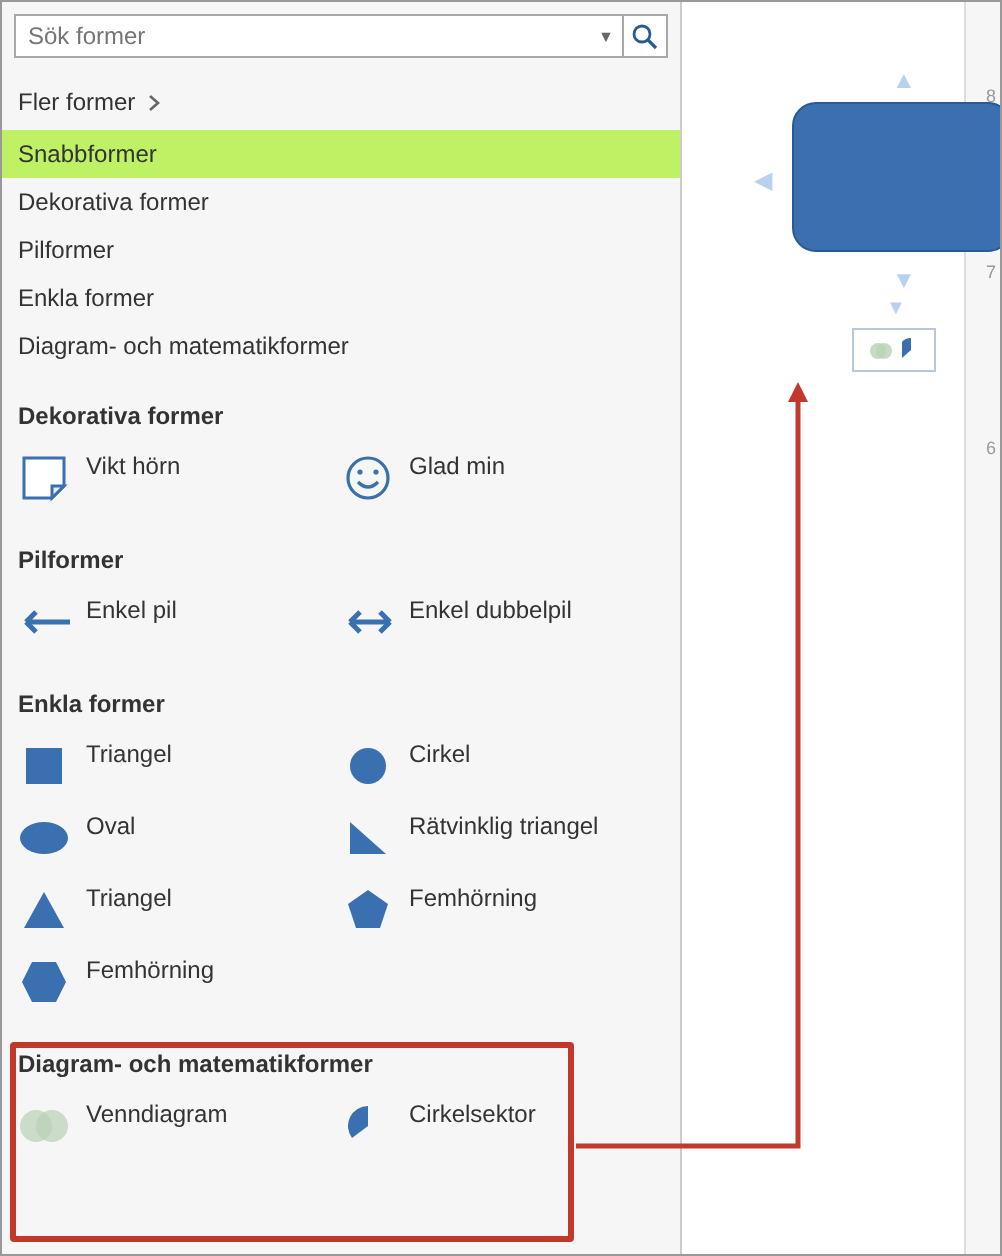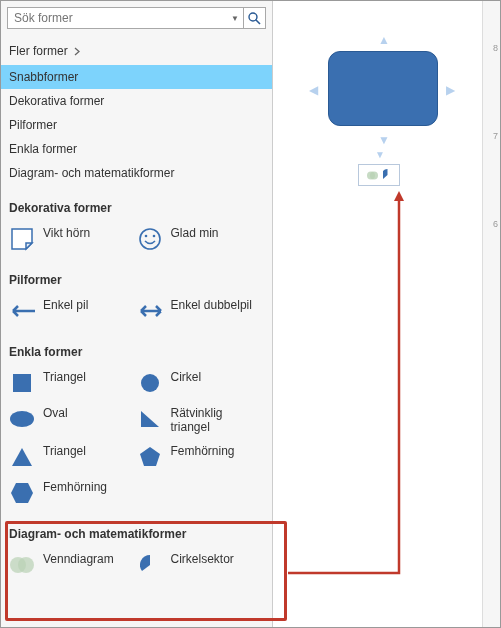--- a/index.html
+++ b/index.html
@@ -1,25 +1,25 @@
 <!DOCTYPE html>
 <html><head>
 <meta charset="utf-8">
 <style>
 *{box-sizing:border-box;margin:0;padding:0;font-family:"Segoe UI",Arial,sans-serif;font-size:12px;color:#333}
 body{width:501px;height:628px;border:1px solid #999;display:flex;background:#fff;position:relative}
-.panel{width:272px;height:100%;background:#f6f6f6;border-right:1px solid #ccc;display:flex;flex-direction:column}
+.panel{width:340px;height:100%;background:#f6f6f6;border-right:1px solid #ccc;display:flex;flex-direction:column}
 .search{display:flex;margin:6px 6px 10px;border:1px solid #a8a8a8;background:#fff;height:22px;align-items:center}
 .search input{flex:1;border:none;outline:none;padding:0 6px;font-size:12px;color:#888;background:transparent}
 .dd{width:16px;text-align:center;color:#666;font-size:8px}
 .magbtn{width:22px;height:22px;border-left:1px solid #a8a8a8;display:flex;align-items:center;justify-content:center}
 .nav{padding:0}
 .navitem{padding:5px 8px;cursor:pointer}
 .navitem.more{display:flex;align-items:center;gap:6px;margin-bottom:2px}
-.navitem.sel{background:#7dd3fc}
+.navitem.sel{background:#bef264}
 .section{padding:6px 8px 0}
 .section h4{font-weight:bold;font-size:12px;margin:10px 0 6px;color:#333}
 .grid{display:flex;flex-wrap:wrap}
 .item{width:50%;display:flex;align-items:flex-start;gap:8px;padding:5px 0;cursor:pointer}
 .ic{width:26px;height:26px;display:flex;align-items:center;justify-content:center;flex-shrink:0}
 .canvas{flex:1;position:relative;background:#fff}
 .ruler{position:absolute;right:0;top:0;width:18px;height:100%;border-left:1px solid #ddd;background:#f6f6f6}
 .tick{position:absolute;right:2px;font-size:9px;color:#999}
 .shape{position:absolute;left:55px;top:50px;width:110px;height:75px;background:#3a6fb0;border:1px solid #2a5a94;border-radius:12px}
 .autoarr{position:absolute;color:#b7d1ee;font-size:12px}

